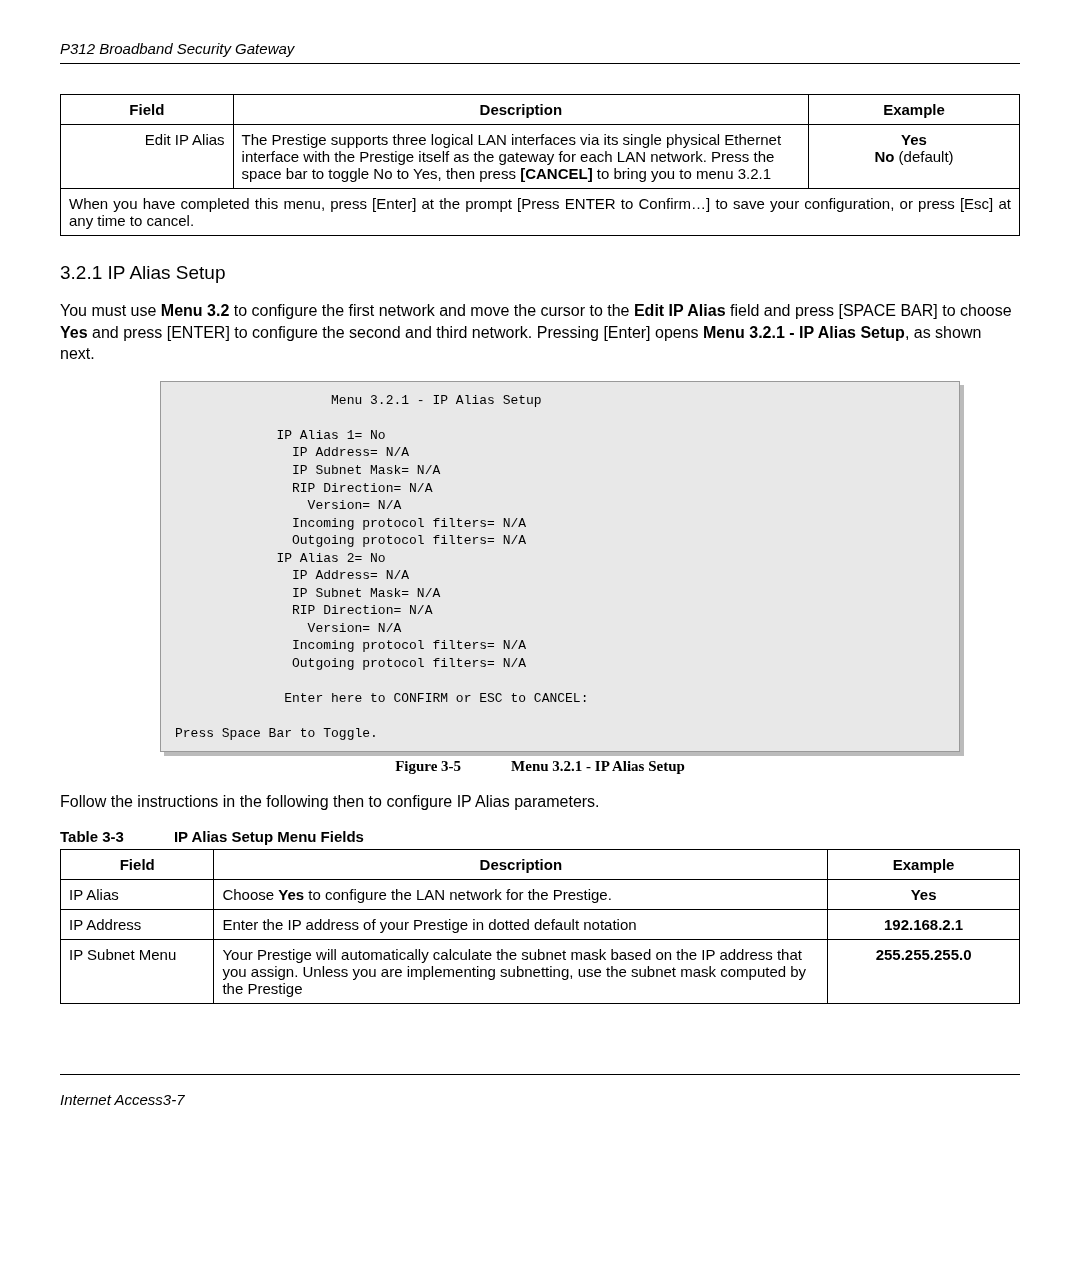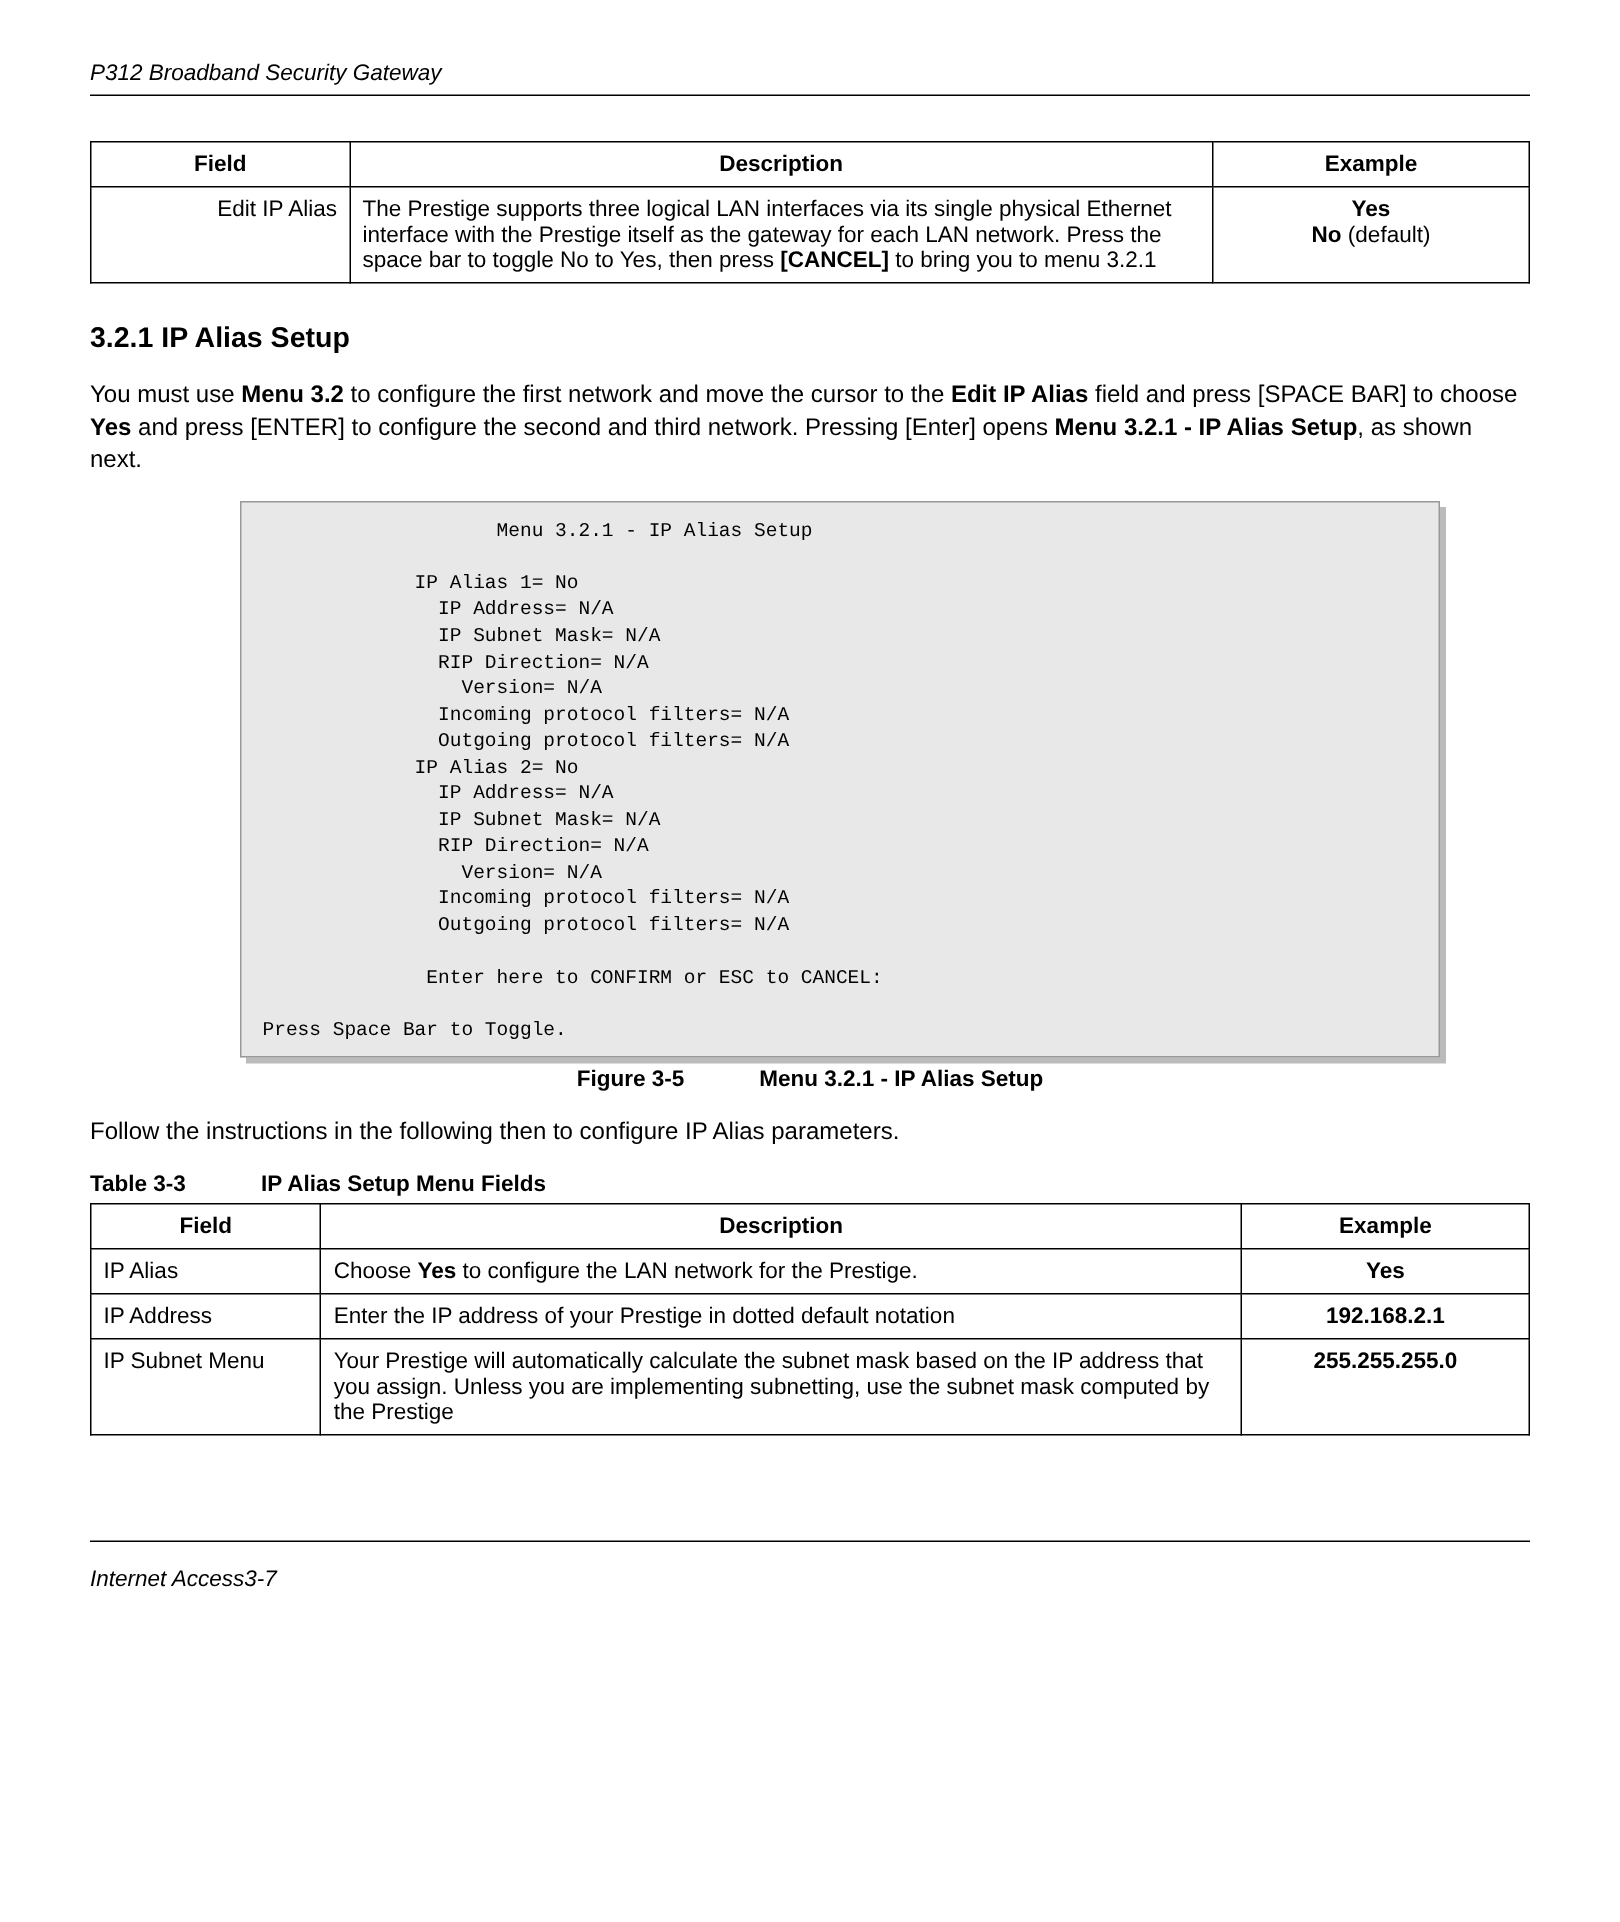--- a/index.html
+++ b/index.html
@@ -38,21 +38,21 @@
     .col-field { width: 18%; }
     .col-desc { width: 60%; }
     .col-example { width: 22%; text-align: center; }
     .field-cell { text-align: right; padding-right: 4px; }
     .example-cell { text-align: center; }
     .note-row td {
       text-align: justify;
     }
     h3.section-heading {
       font-size: 19px;
-      font-weight: bold;
+      font-weight: normal;
       margin-top: 26px;
       margin-bottom: 0;
     }
     .body-text {
       font-size: 16px;
       line-height: 1.35;
     }
     .terminal {
       background: #e8e8e8;
       border: 1px solid #999;
@@ -62,20 +62,21 @@
       font-family: "Courier New", monospace;
       font-size: 13px;
       white-space: pre;
       line-height: 1.35;
     }
     .figure-caption {
       text-align: center;
       font-weight: bold;
       font-size: 15px;
       margin: 6px 0 4px 0;
+      font-family: Liberation Serif, serif;
     }
     .figure-caption .fignum { display:inline-block; margin-right: 50px; }
     .table-caption {
       text-align: left;
       font-weight: bold;
       font-size: 15px;
       margin: 6px 0 4px 0;
     }
     .table-caption .tabnum { display:inline-block; margin-right: 50px; }
     .second-table {
@@ -118,20 +119,23 @@
   <tbody>
     <tr>
       <td class="field-cell">Edit IP Alias</td>
       <td>
         <span>The Prestige supports three logical LAN interfaces via its single physical Ethernet interface with the Prestige itself as the gateway for each LAN network. Press the space bar to toggle No to Yes, then press </span><b>[CANCEL]</b><span> to bring you to menu 3.2.1</span>
       </td>
       <td class="example-cell">
         <b>Yes</b><br>
         <b>No</b><span> (default)</span>
       </td>
+    </tr>
+    <tr class="note-row">
+      <td colspan="3">When you have completed this menu, press [Enter] at the prompt [Press ENTER to Confirm…] to save your configuration, or press [Esc] at any time to cancel.</td>
     </tr>
   </tbody>
 </table>
 
 <h3 class="section-heading">3.2.1  IP Alias Setup</h3>
 
 <p class="body-text">
   <span>You must use </span><b>Menu 3.2</b><span> to configure the first network and move the cursor to the </span><b>Edit IP Alias</b><span> field and press [SPACE BAR] to choose </span><b>Yes</b><span> and press [ENTER] to configure the second and third network. Pressing [Enter] opens </span><b>Menu 3.2.1 - IP Alias Setup</b><span>, as shown next.</span>
 </p>
 

